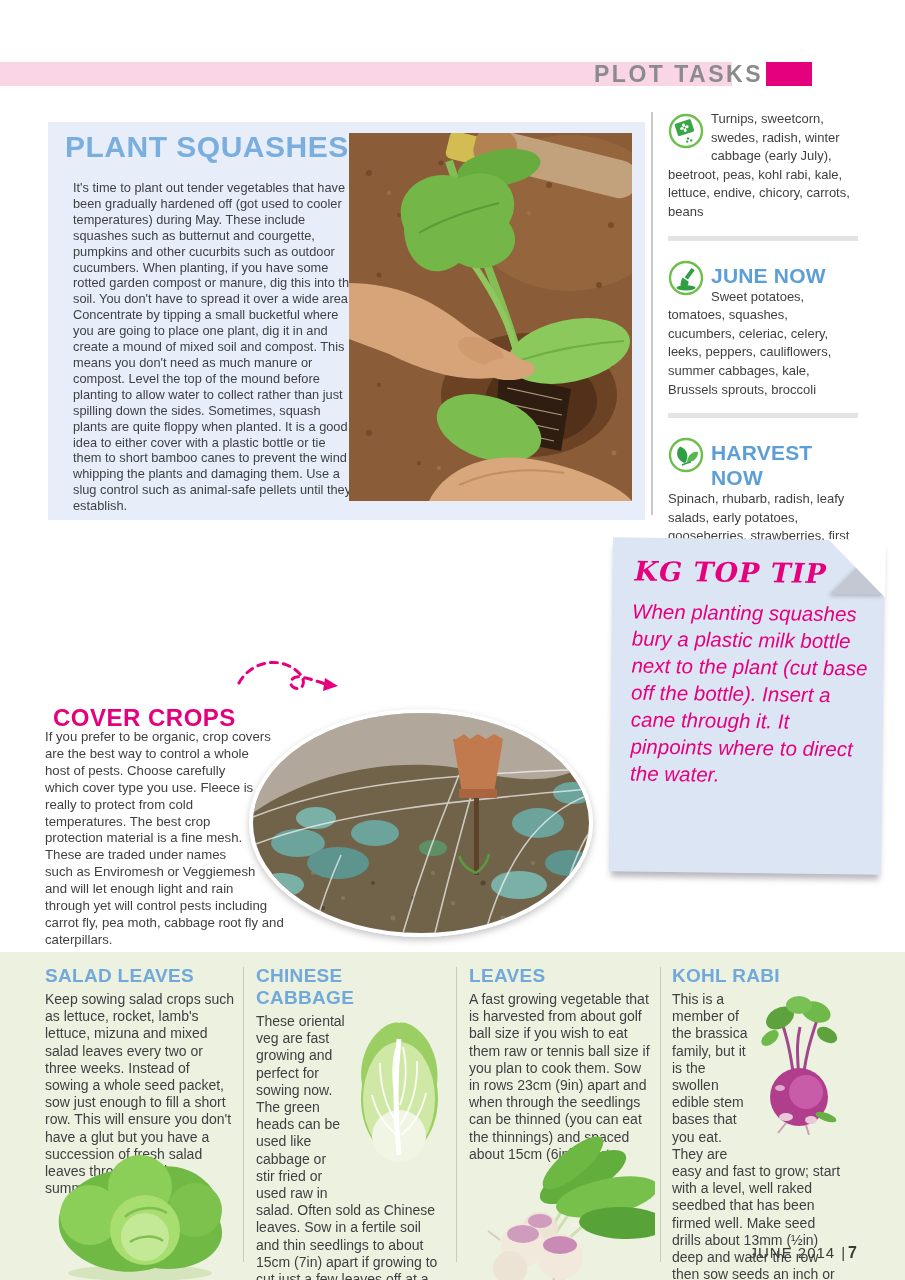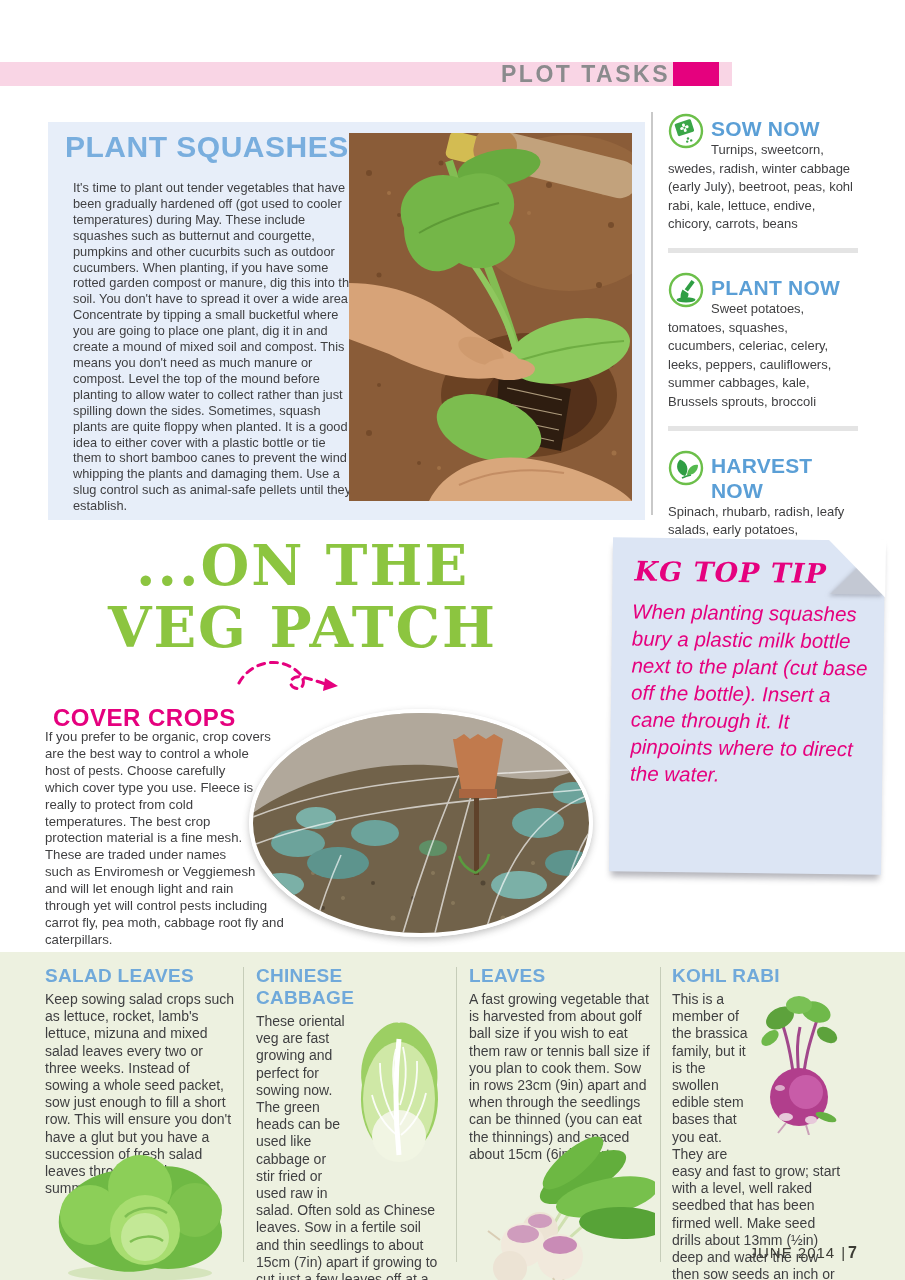--- a/index.html
+++ b/index.html
@@ -1,20 +1,20 @@
 <!DOCTYPE html>
 <html><head>
 <meta charset="utf-8">
 <style>
   html,body{margin:0;padding:0;background:#ffffff;}
   .page{position:relative;width:905px;height:1280px;background:#ffffff;overflow:hidden;
         font-family:"Liberation Sans", sans-serif;color:#3f3f41;}
 
   
-  .header-bar{position:absolute;top:62px;left:0;width:719px;height:24px;border-radius:11px;}
+  .header-bar{position:absolute;top:62px;left:0;width:812px;height:24px;border-radius:11px;}
   .header-pink{position:absolute;left:0;top:0;width:732px;height:24px;background:#f9d5e5;}
   .header-label{position:absolute;right:49px;top:0;height:24px;line-height:24px;
         font-size:23px;font-weight:bold;letter-spacing:2.5px;color:#8a8b8d;}
   .header-magenta{position:absolute;right:0;top:0;width:46px;height:24px;background:#e5017e;}
 
   
   .squash-box{position:absolute;left:48px;top:122px;width:597px;height:398px;background:#e7eef9;}
   .sq-title{position:absolute;left:17px;top:8px;margin:0;font-size:30px;font-weight:bold;
         color:#79aede;letter-spacing:0.5px;}
   .sq-body{position:absolute;left:17px;top:50px;width:284px;margin:8px;font-size:12.8px;
@@ -179,59 +179,54 @@
               </g>
             <circle cx="16.5" cy="14.5" r="1.1" fill="#3aa648"></circle>
           </g>
           <g fill="#3aa648">
               <circle cx="20" cy="25.5" r="1.2"></circle>
               <circle cx="23.2" cy="27.4" r="1.2"></circle>
               <circle cx="19.2" cy="28.6" r="1.2"></circle>
             </g>
         </svg>
       </span>
-      <h2 class="side-title">SOW NOW</h2>
       <p class="side-items">Turnips, sweetcorn, swedes, radish, winter cabbage (early July), beetroot, peas, kohl rabi, kale, lettuce, endive, chicory, carrots, beans</p>
     </div>
 
     <div class="side-sep"></div>
 
     <div class="side-section">
       <span class="side-icon">
         <svg width="36" height="36" viewBox="0 0 36 36">
           <circle cx="18" cy="18" r="16" fill="none" stroke="#6cbf4a" stroke-width="2.4"></circle>
           <path d="M23.5 8 l3.2 2.2 -6.8 9.2 -3.2 -2.2 z" fill="#2f9e44"></path>
           <path d="M14.5 17.5 l6 4 c0.3 4 -2.6 7 -7.4 7.2 c-1.2 -4.2 -0.4 -7.6 1.4 -11.2 z" fill="#2f9e44"></path>
           <ellipse cx="18" cy="27.8" rx="9.5" ry="2.6" fill="#2f9e44"></ellipse>
         </svg>
       </span>
-      <h2 class="side-title">PLANT NOW</h2>
+      <h2 class="side-title">JUNE NOW</h2>
       <p class="side-items">Sweet potatoes, tomatoes, squashes, cucumbers, celeriac, celery, leeks, peppers, cauliflowers, summer cabbages, kale, Brussels sprouts, broccoli</p>
     </div>
 
     <div class="side-sep"></div>
 
     <div class="side-section">
       <span class="side-icon">
         <svg width="36" height="36" viewBox="0 0 36 36">
           <circle cx="18" cy="18" r="16" fill="none" stroke="#6cbf4a" stroke-width="2.4"></circle>
           <path d="M17 26 C 9 24 6.5 15 12 9.5 C 19.5 12 21.5 20 17 26 Z" fill="#2f9e44"></path>
           <path d="M19 25 C 19.8 18 25 13.5 30 15 C 30 21.5 25 25.5 19 25 Z" fill="#54b94e"></path>
           <path d="M14 28 q4 -2 9 -3" stroke="#2f9e44" stroke-width="1.6" fill="none"></path>
         </svg>
       </span>
       <h2 class="side-title">HARVEST NOW</h2>
       <p class="side-items">Spinach, rhubarb, radish, leafy salads, early potatoes, gooseberries, strawberries, first new potatoes, broad beans</p>
     </div>
   </aside>
 
-  <h1 class="veg-title">
-    <span>...ON THE</span><br>
-    <span>VEG PATCH</span>
-  </h1>
 
   <svg class="dashed-arrow" viewBox="0 0 115 55">
     <path d="M6 30 C 18 8 48 2 66 20 C 74 28 70 38 62 35 C 54 32 58 22 68 24 C 78 26 87 29 95 32" stroke="#e5017e" stroke-width="3" fill="none" stroke-dasharray="7 6" stroke-linecap="round"></path>
     <path d="M92 25 l13 8 -15 5 z" fill="#e5017e"></path>
   </svg>
 
   <h2 class="cc-title">COVER CROPS</h2>
   <p class="cc-body"><span class="cc-shape"></span><span>If you prefer to be organic, crop covers are the best way to control a whole host of pests. Choose carefully which cover type you use. Fleece is really to protect from cold temperatures. The best crop protection material is a fine mesh. These are traded under names such as Enviromesh or Veggiemesh and will let enough light and rain through yet will control pests including carrot fly, pea moth, cabbage root fly and caterpillars.</span></p>
 
   <div class="cc-photo">

